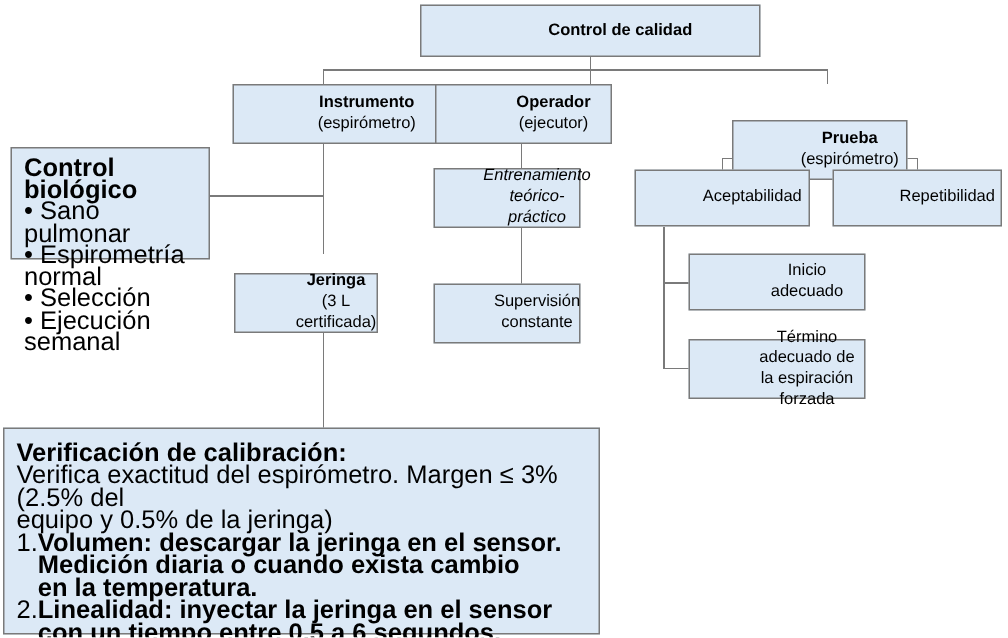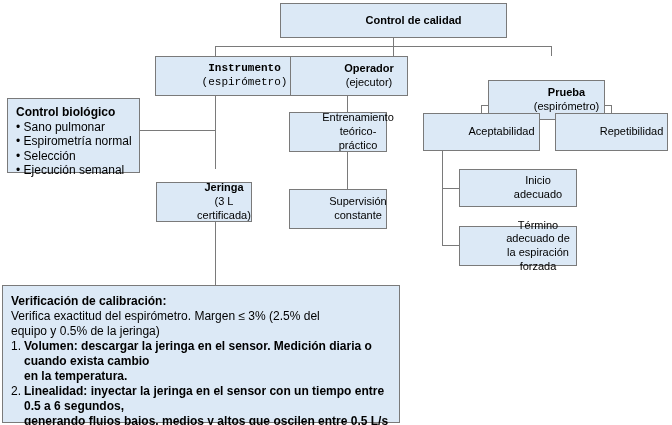--- a/index.html
+++ b/index.html
@@ -11,21 +11,21 @@
   .node{
     position:absolute;background:#dce9f6;border:1px solid #7a7a7a;
     display:flex;flex-direction:column;align-items:center;justify-content:center;
     text-align:center;font-size:11px;line-height:1.25;box-sizing:border-box;padding-left:40px;
   }
   .node .nt{font-weight:bold;}
   .node .ns{font-weight:normal;}
   .pre{white-space:pre-line;}
   .textbox{
     position:absolute;background:#dce9f6;border:1px solid #7a7a7a;
-    box-sizing:border-box;font-size:12px;text-align:left;
+    box-sizing:border-box;font-size:17px;text-align:left;
   }
   .cb{padding:6px 6px 0 8px;line-height:14.5px;}
   .cb .bt{font-weight:bold;}
   .vb{padding:8px 8px 0 8px;line-height:15px;}
   .vb .bt{font-weight:bold;}
   .oli{display:flex;}
   .oli .num{flex:0 0 13px;}
   .oli .itx{flex:1;font-weight:bold;}
 </style>
 </head>
@@ -54,21 +54,21 @@
 
     <line x1="442.5" y1="151" x2="442.5" y2="246"></line>
     <line x1="442.5" y1="188.5" x2="459" y2="188.5"></line>
     <line x1="442.5" y1="245.5" x2="459" y2="245.5"></line>
   </svg>
 
   <div class="node" style="left:280px;top:3px;width:227px;height:35px;">
     <div class="nt">Control de calidad</div>
   </div>
 
-  <div class="node" style="left:155px;top:56px;width:139px;height:40px;font-family:Liberation Mono, monospace;">
+  <div class="node" style="left:155px;top:56px;width:139px;height:40px;">
     <div class="nt">Instrumento</div>
     <div class="ns">(espirómetro)</div>
   </div>
 
   <div class="node" style="left:290px;top:56px;width:118px;height:40px;">
     <div class="nt">Operador</div>
     <div class="ns">(ejecutor)</div>
   </div>
 
   <div class="node" style="left:488px;top:56px;width:117px;height:40px;margin-top:24px;">
@@ -77,21 +77,21 @@
   </div>
 
   <div class="textbox cb" style="left:7px;top:98px;width:133px;height:75px;">
     <div class="bt">Control biológico</div>
     <div>• Sano pulmonar</div>
     <div>• Espirometría normal</div>
     <div>• Selección</div>
     <div>• Ejecución semanal</div>
   </div>
 
-  <div class="node" style="left:289px;top:112px;width:98px;height:40px;">
+  <div class="node" style="left:289px;top:112px;width:98px;height:40px;font-style:italic;">
     <div class="pre">Entrenamiento
 teórico-práctico</div>
   </div>
 
   <div class="node" style="left:423px;top:113px;width:117px;height:38px;">
     <div>Aceptabilidad</div>
   </div>
 
   <div class="node" style="left:555px;top:113px;width:113px;height:38px;">
     <div>Repetibilidad</div>

